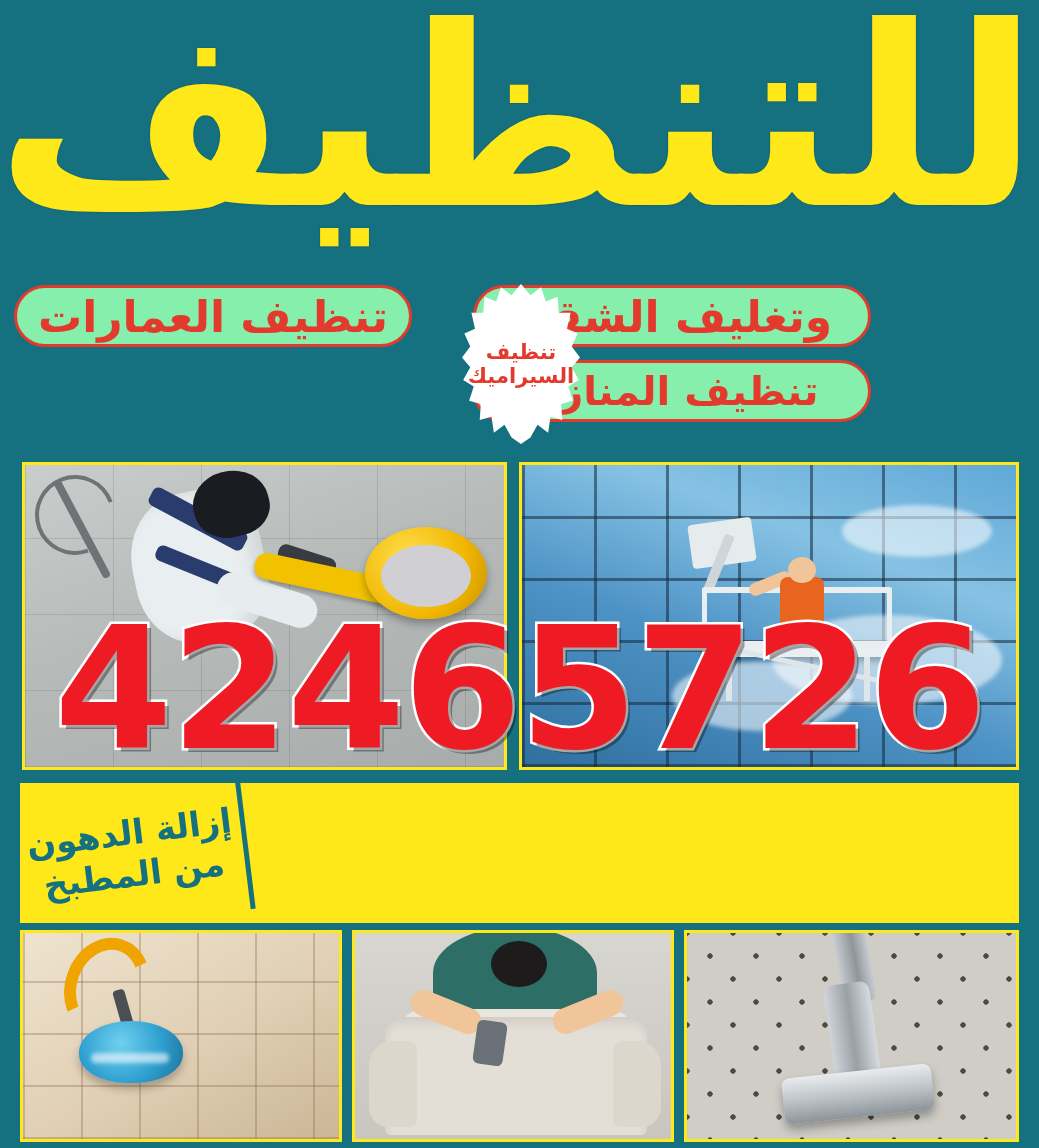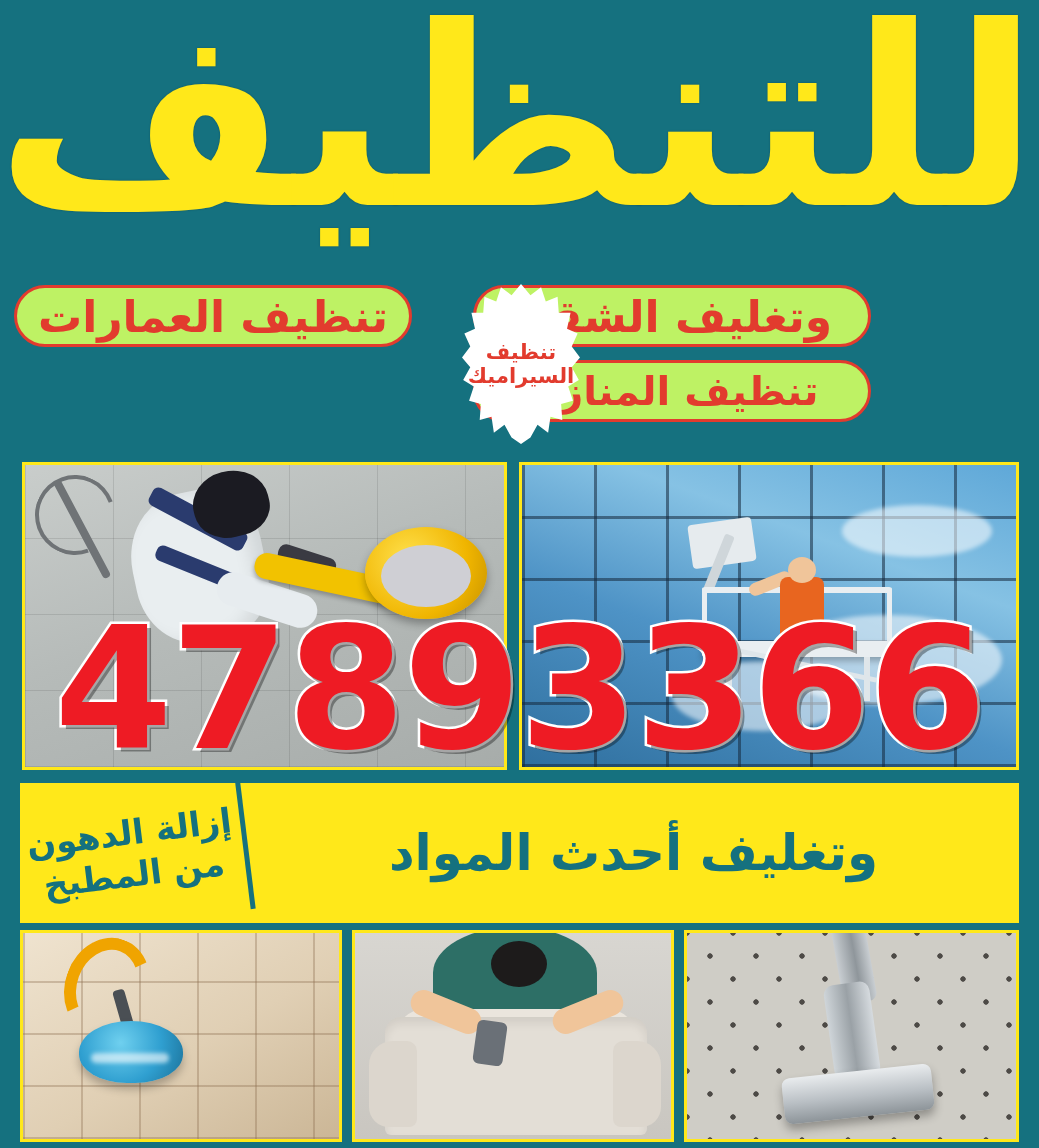--- a/index.html
+++ b/index.html
@@ -36,21 +36,21 @@
     text-align: center;
     letter-spacing: -4px;
     white-space: nowrap;
     direction: rtl;
     text-shadow: 0 0 2px rgba(0,0,0,0.25);
   }
 
   
   .pill {
     position: absolute;
-    background: #bef264;
+    background: #86efac;
     border: 3px solid #e23b2e;
     border-radius: 40px;
     display: flex;
     align-items: center;
     justify-content: center;
     color: #e23b2e;
     font-weight: bold;
     font-family: "DejaVu Sans", sans-serif;
     white-space: nowrap;
     overflow: hidden;
@@ -430,25 +430,24 @@
     <div class="lift-rail"></div>
     <div class="lw-arm"></div>
     <div class="lw-body"></div>
     <div class="lw-head"></div>
     <div class="lift-platform"></div>
     <div class="lift-leg1"></div>
     <div class="lift-leg2"></div>
     <div class="lift-diag"></div>
   </div>
 
-  <div class="phone">47893366</div>
+  <div class="phone">42465726</div>
 
   <div class="banner">
     <div class="banner-main">
-      <div>وتغليف أحدث المواد</div>
     </div>
     <div class="banner-side">
       <div>إزالة الدهون</div>
       <div>من المطبخ</div>
     </div>
   </div>
 
   <div class="bphoto bp1">
     <div class="tile-bg"></div>
     <div class="tile-hose"></div>

